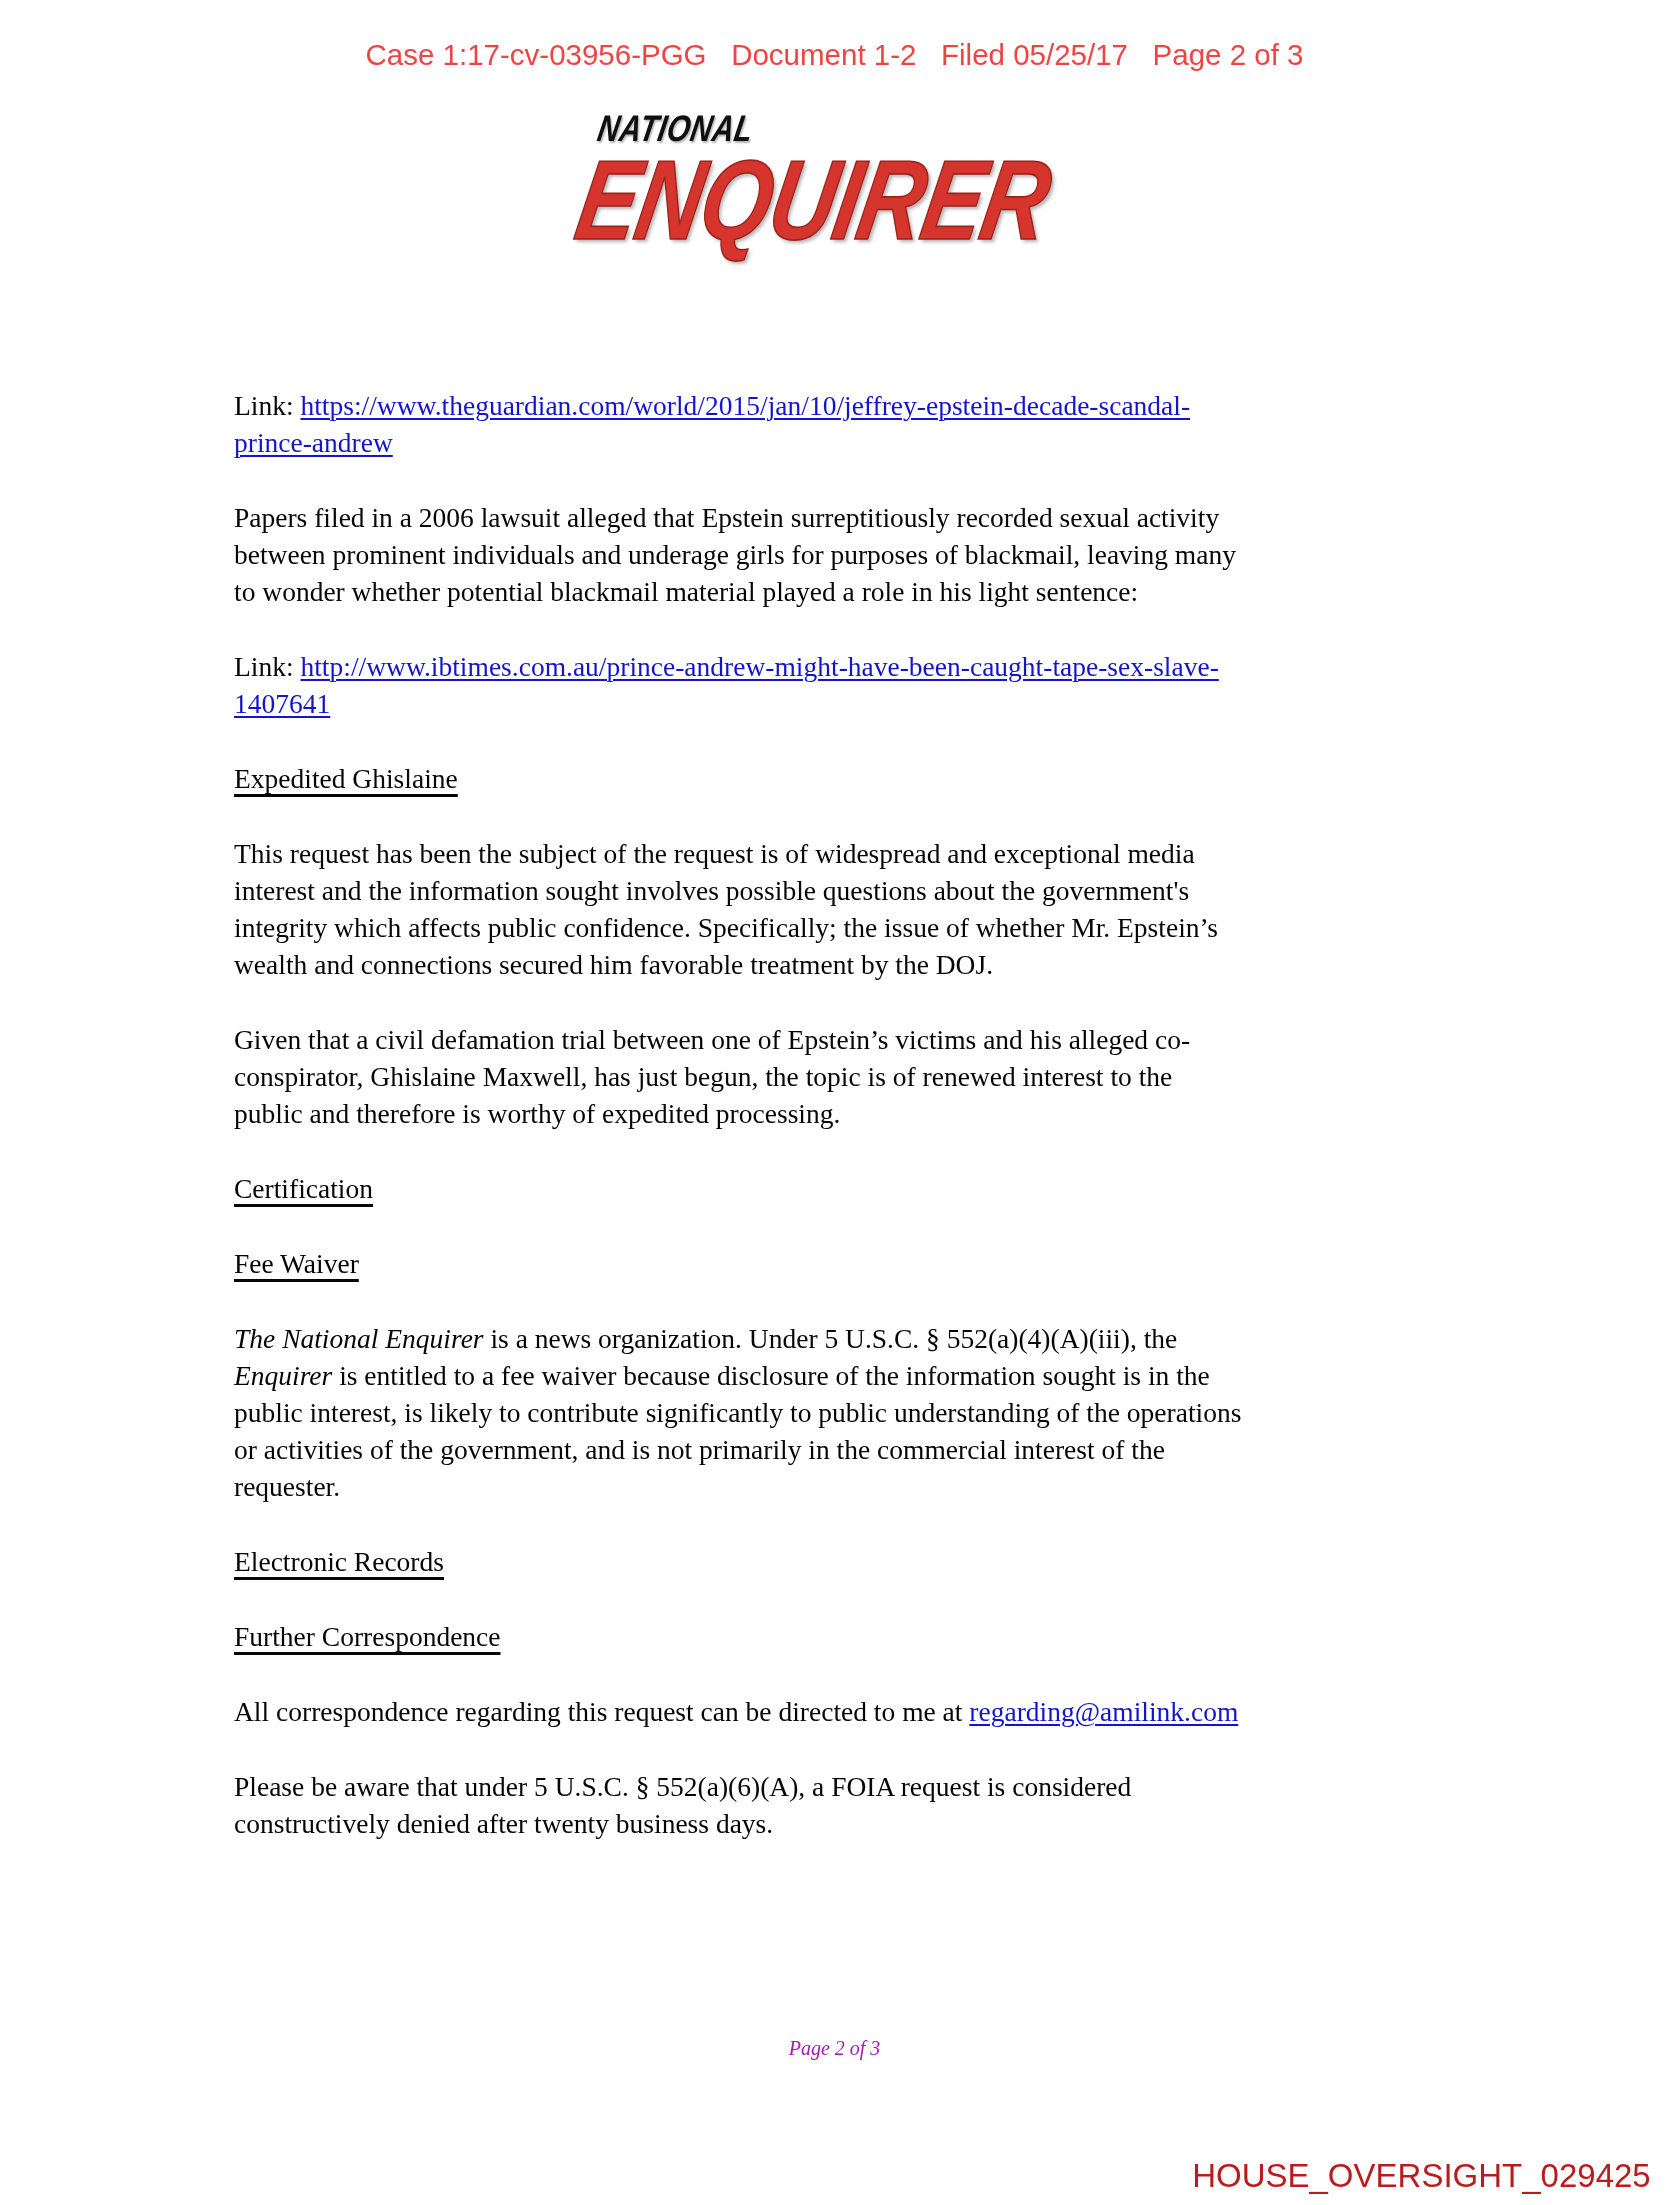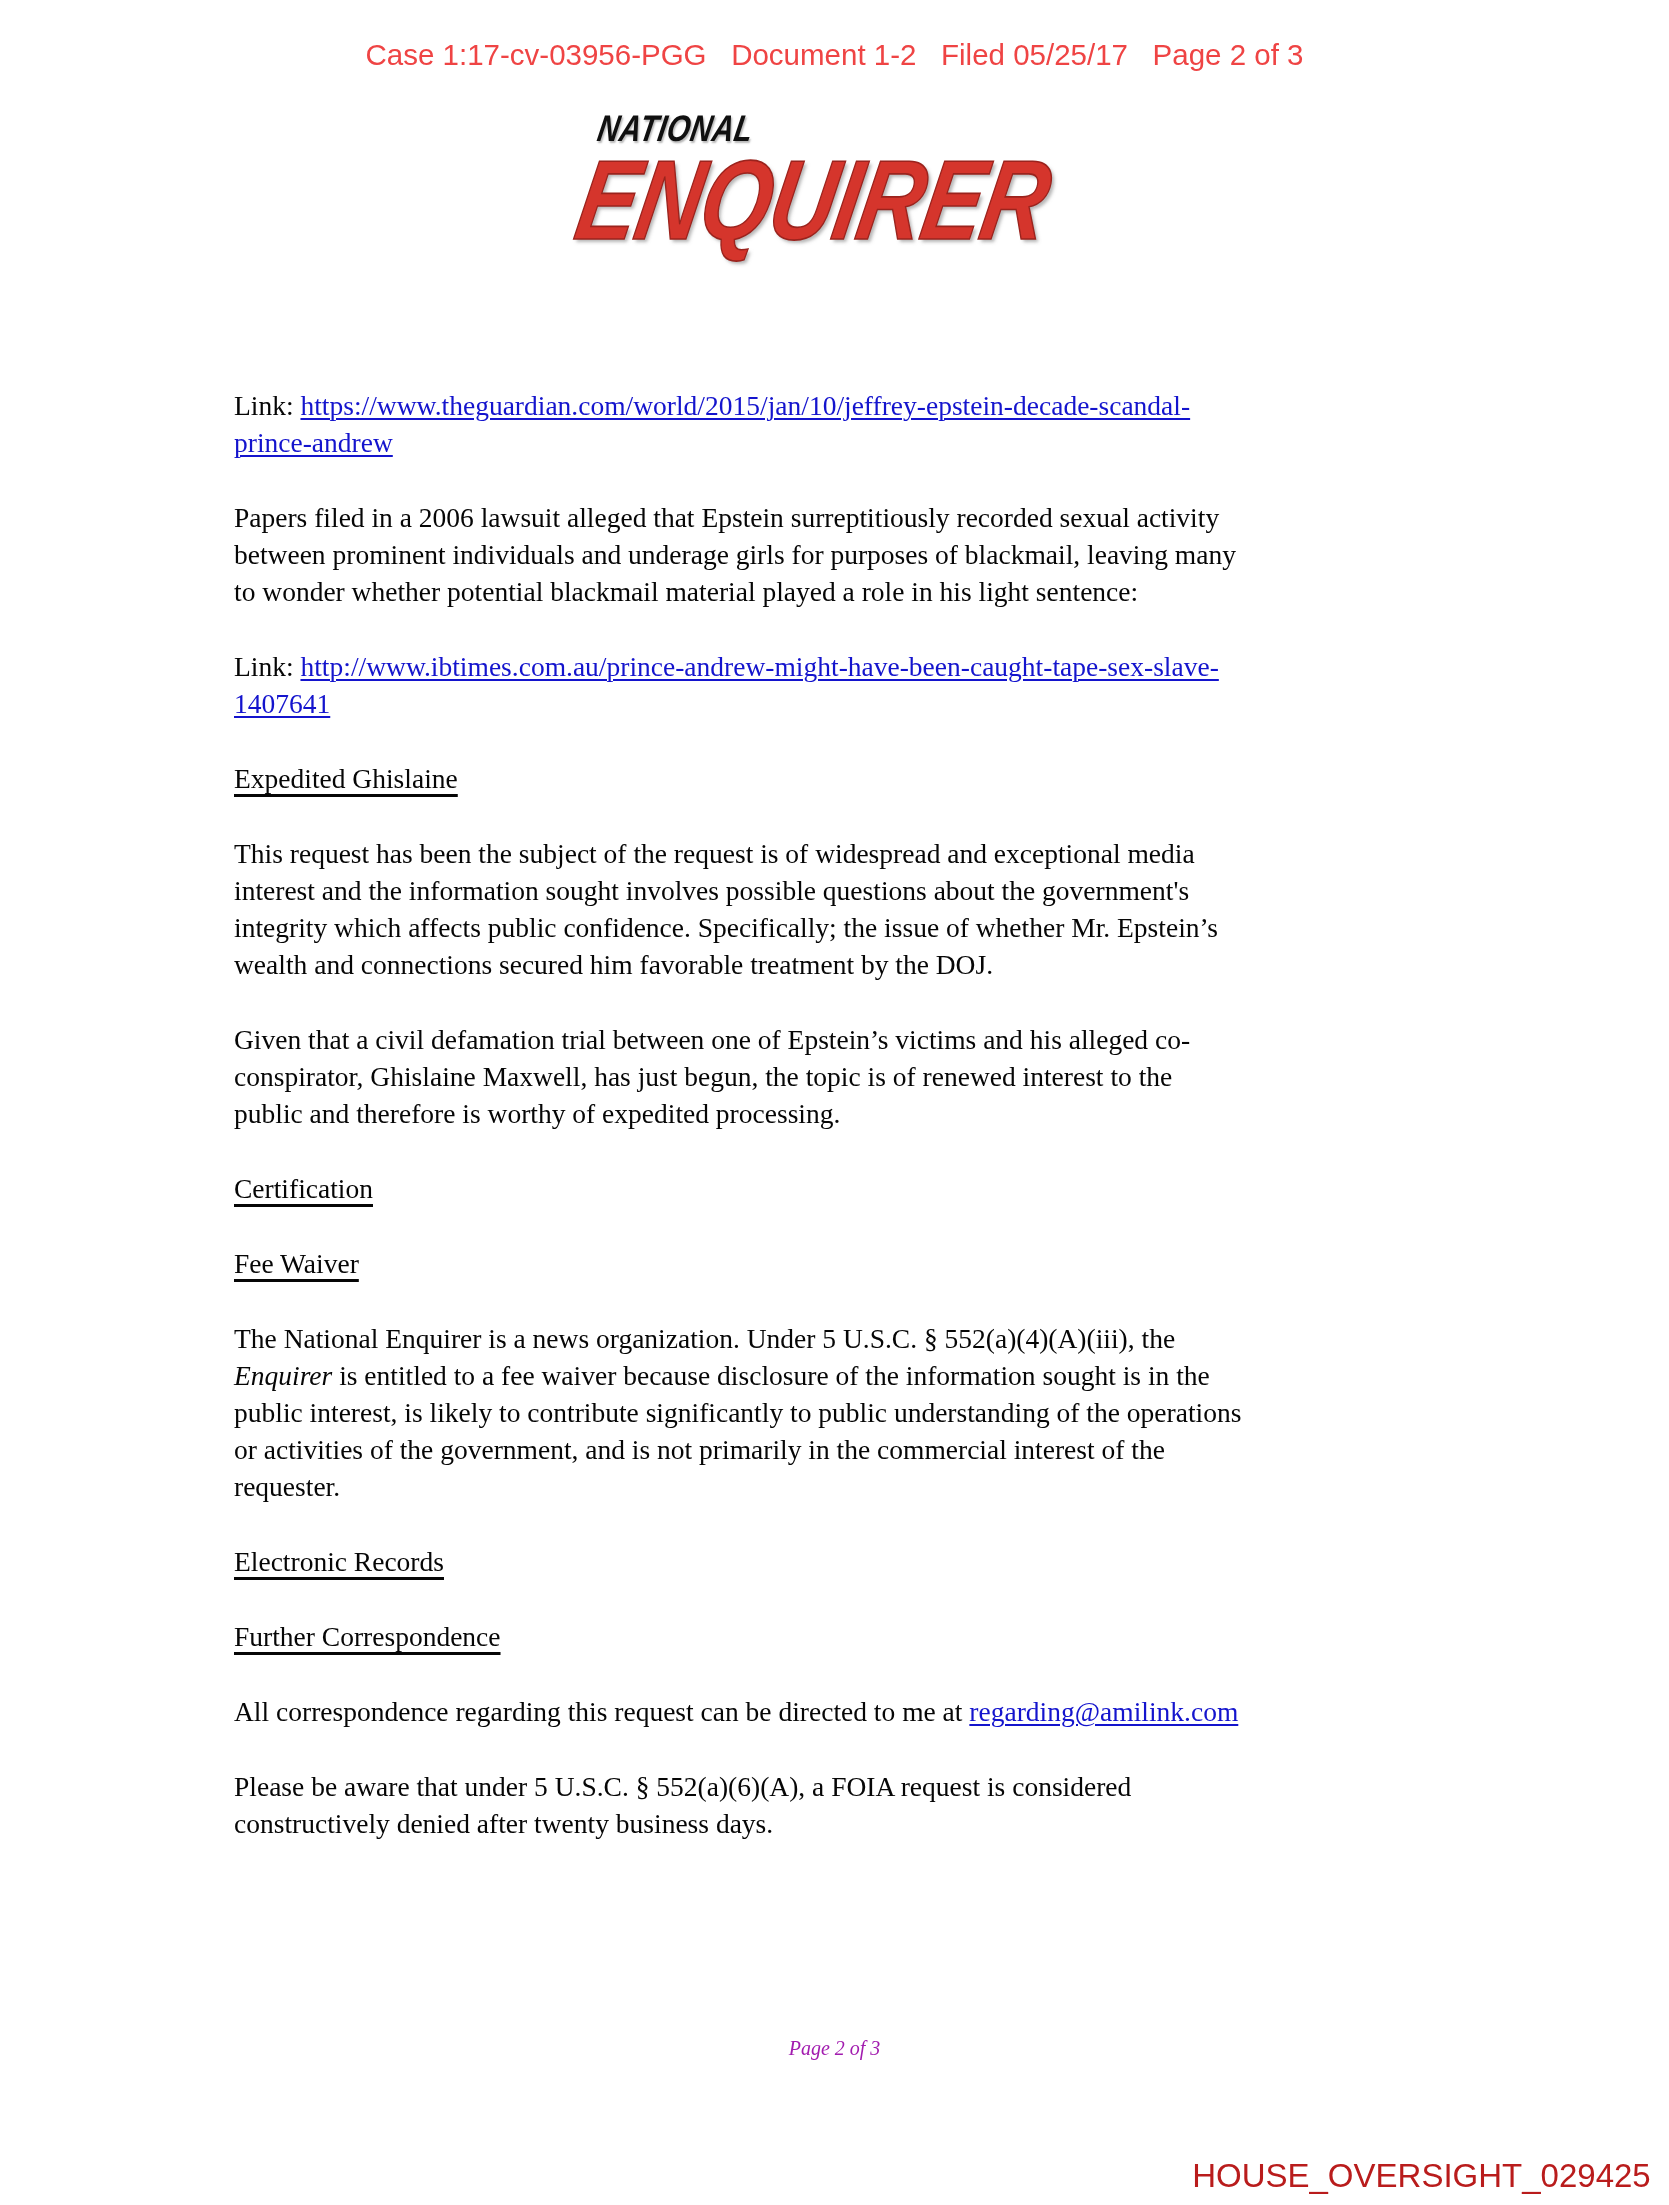--- a/index.html
+++ b/index.html
@@ -135,21 +135,21 @@
 
     <p>Given that a civil defamation trial between one of Epstein’s victims and his alleged co-
 conspirator, Ghislaine Maxwell, has just begun, the topic is of renewed interest to the
 public and therefore is worthy of expedited processing.</p>
 
     <p class="heading">Certification</p>
 
 
     <p class="heading">Fee Waiver</p>
 
-    <p><span style="">The National Enquirer</span><span> is a news organization. Under 5 U.S.C. § 552(a)(4)(A)(iii), the
+    <p><span style="font-style: italic;">The National Enquirer</span><span> is a news organization. Under 5 U.S.C. § 552(a)(4)(A)(iii), the
 </span><span style="font-style: italic;">Enquirer</span><span> is entitled to a fee waiver because disclosure of the information sought is in the
 public interest, is likely to contribute significantly to public understanding of the operations
 or activities of the government, and is not primarily in the commercial interest of the
 requester.</span></p>
 
     <p class="heading">Electronic Records</p>
 
 
     <p class="heading">Further Correspondence</p>
 

